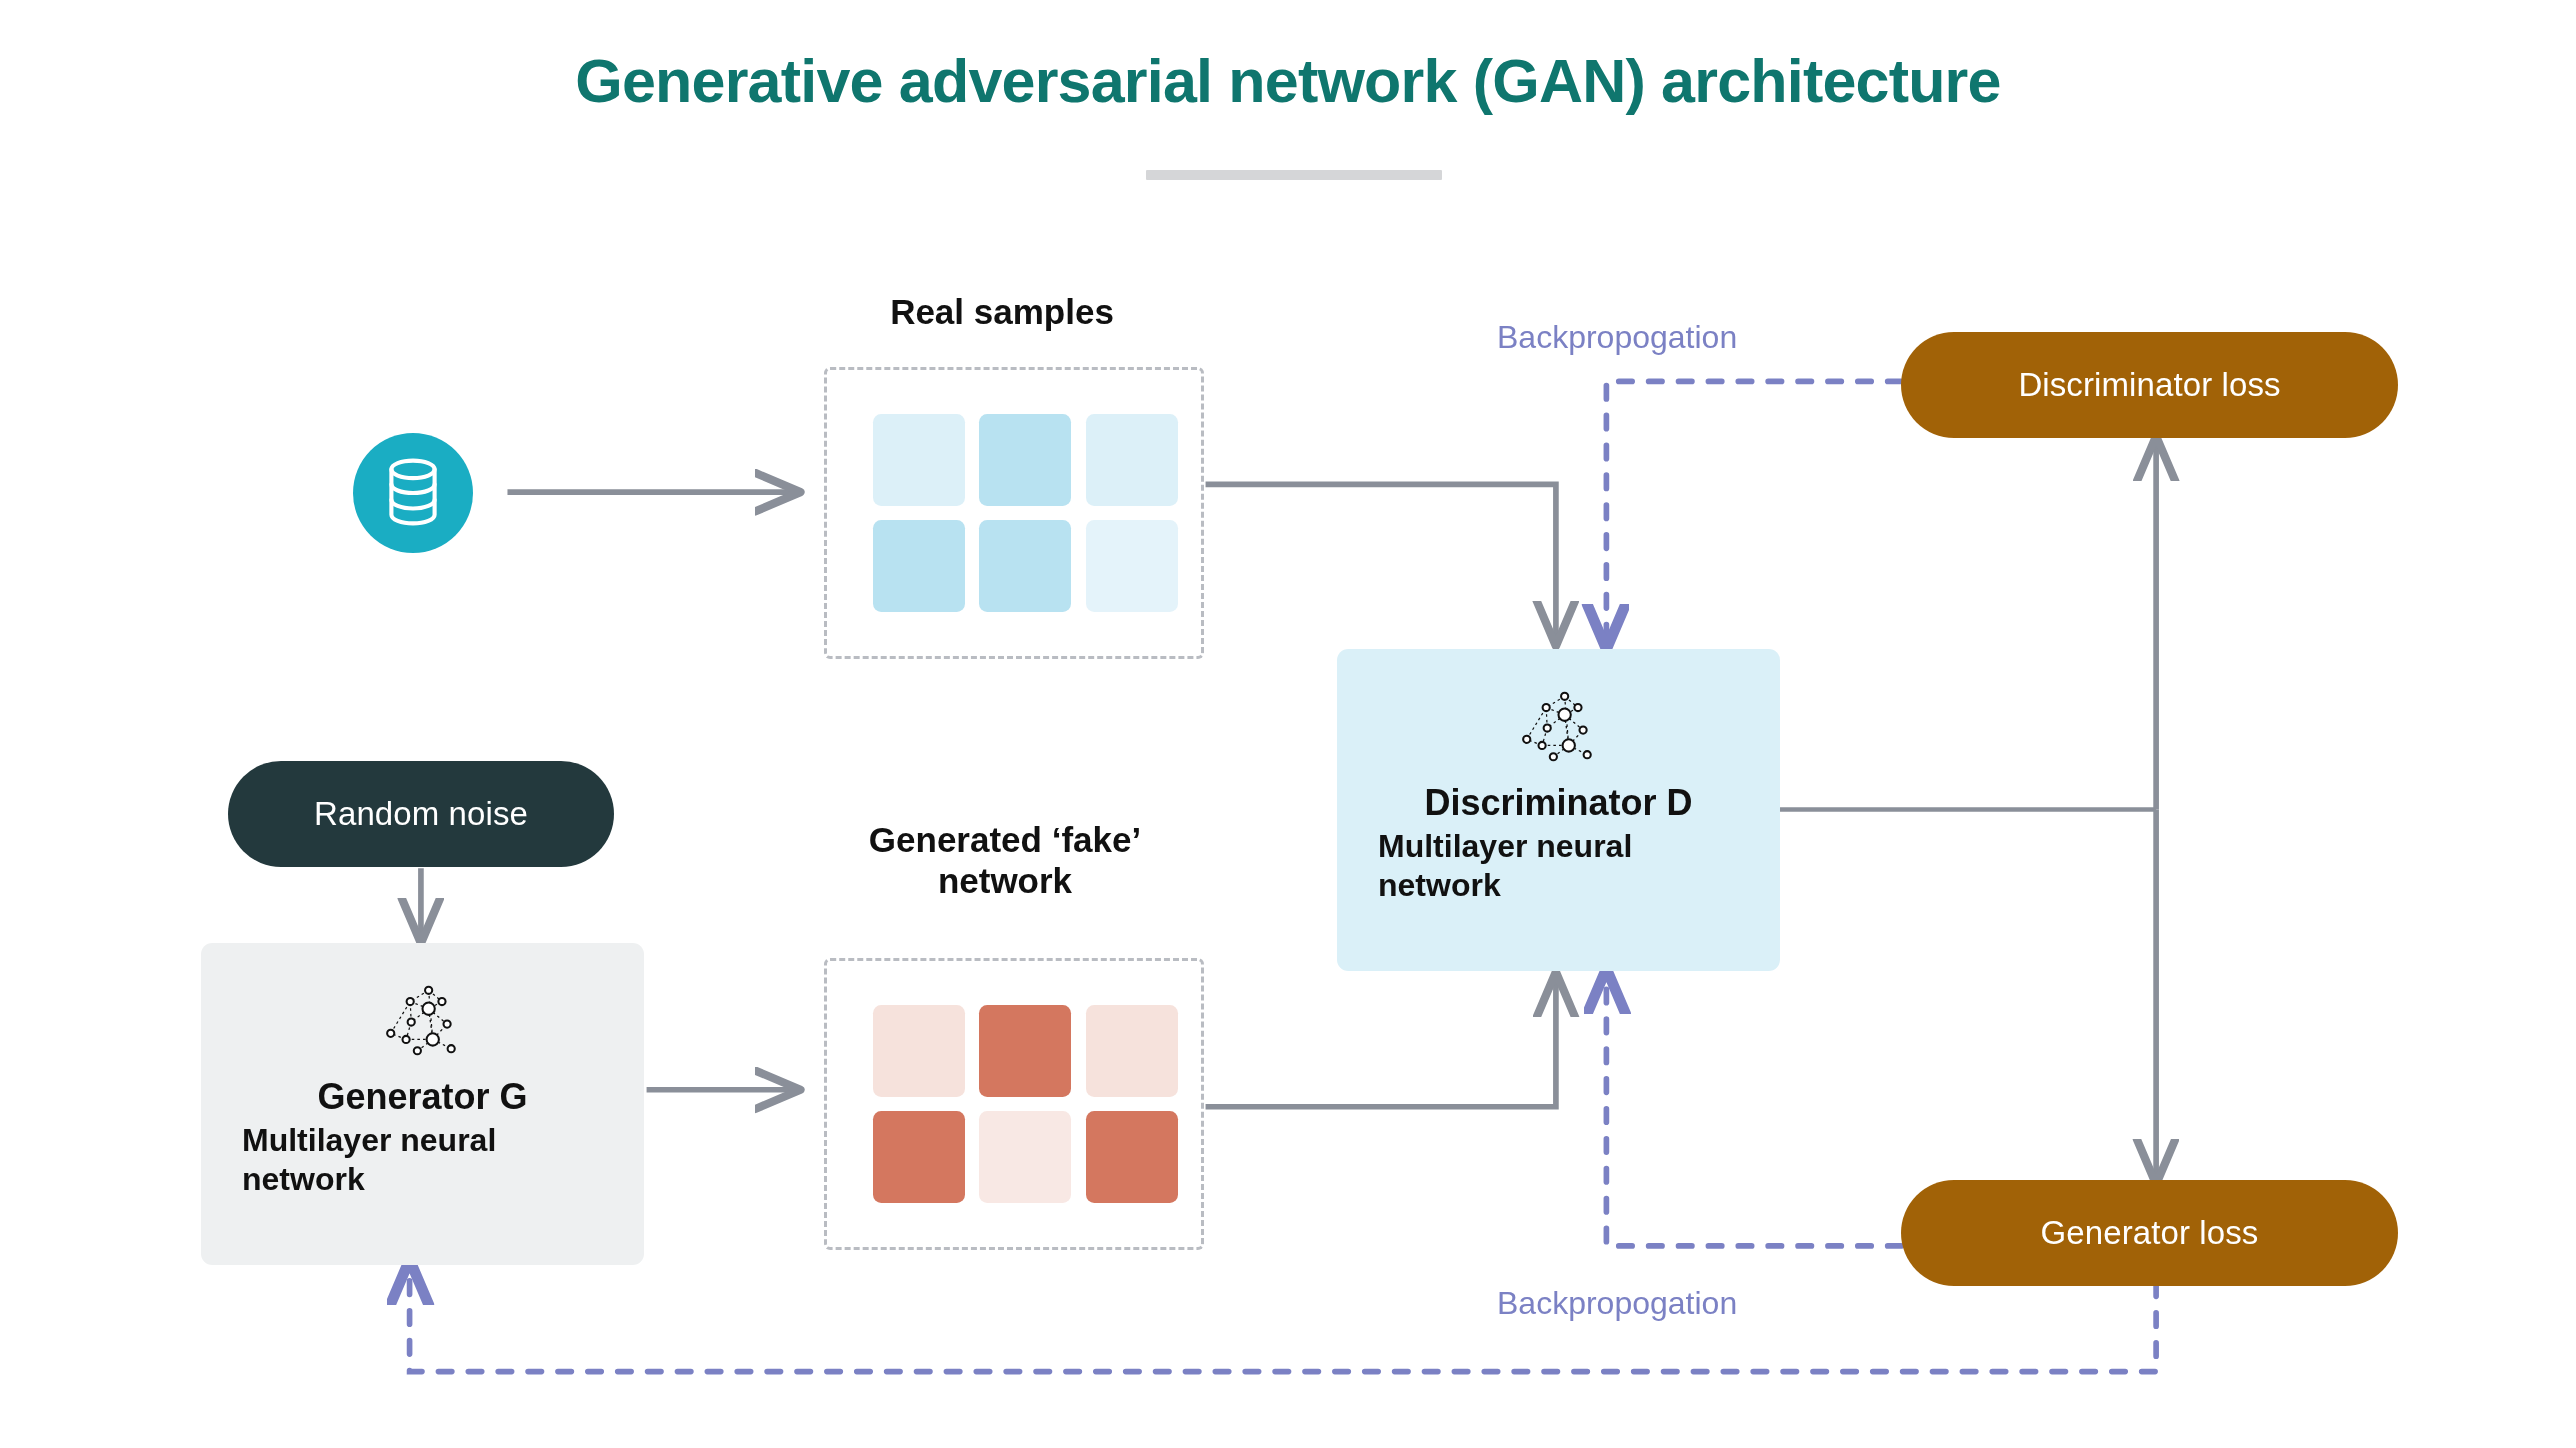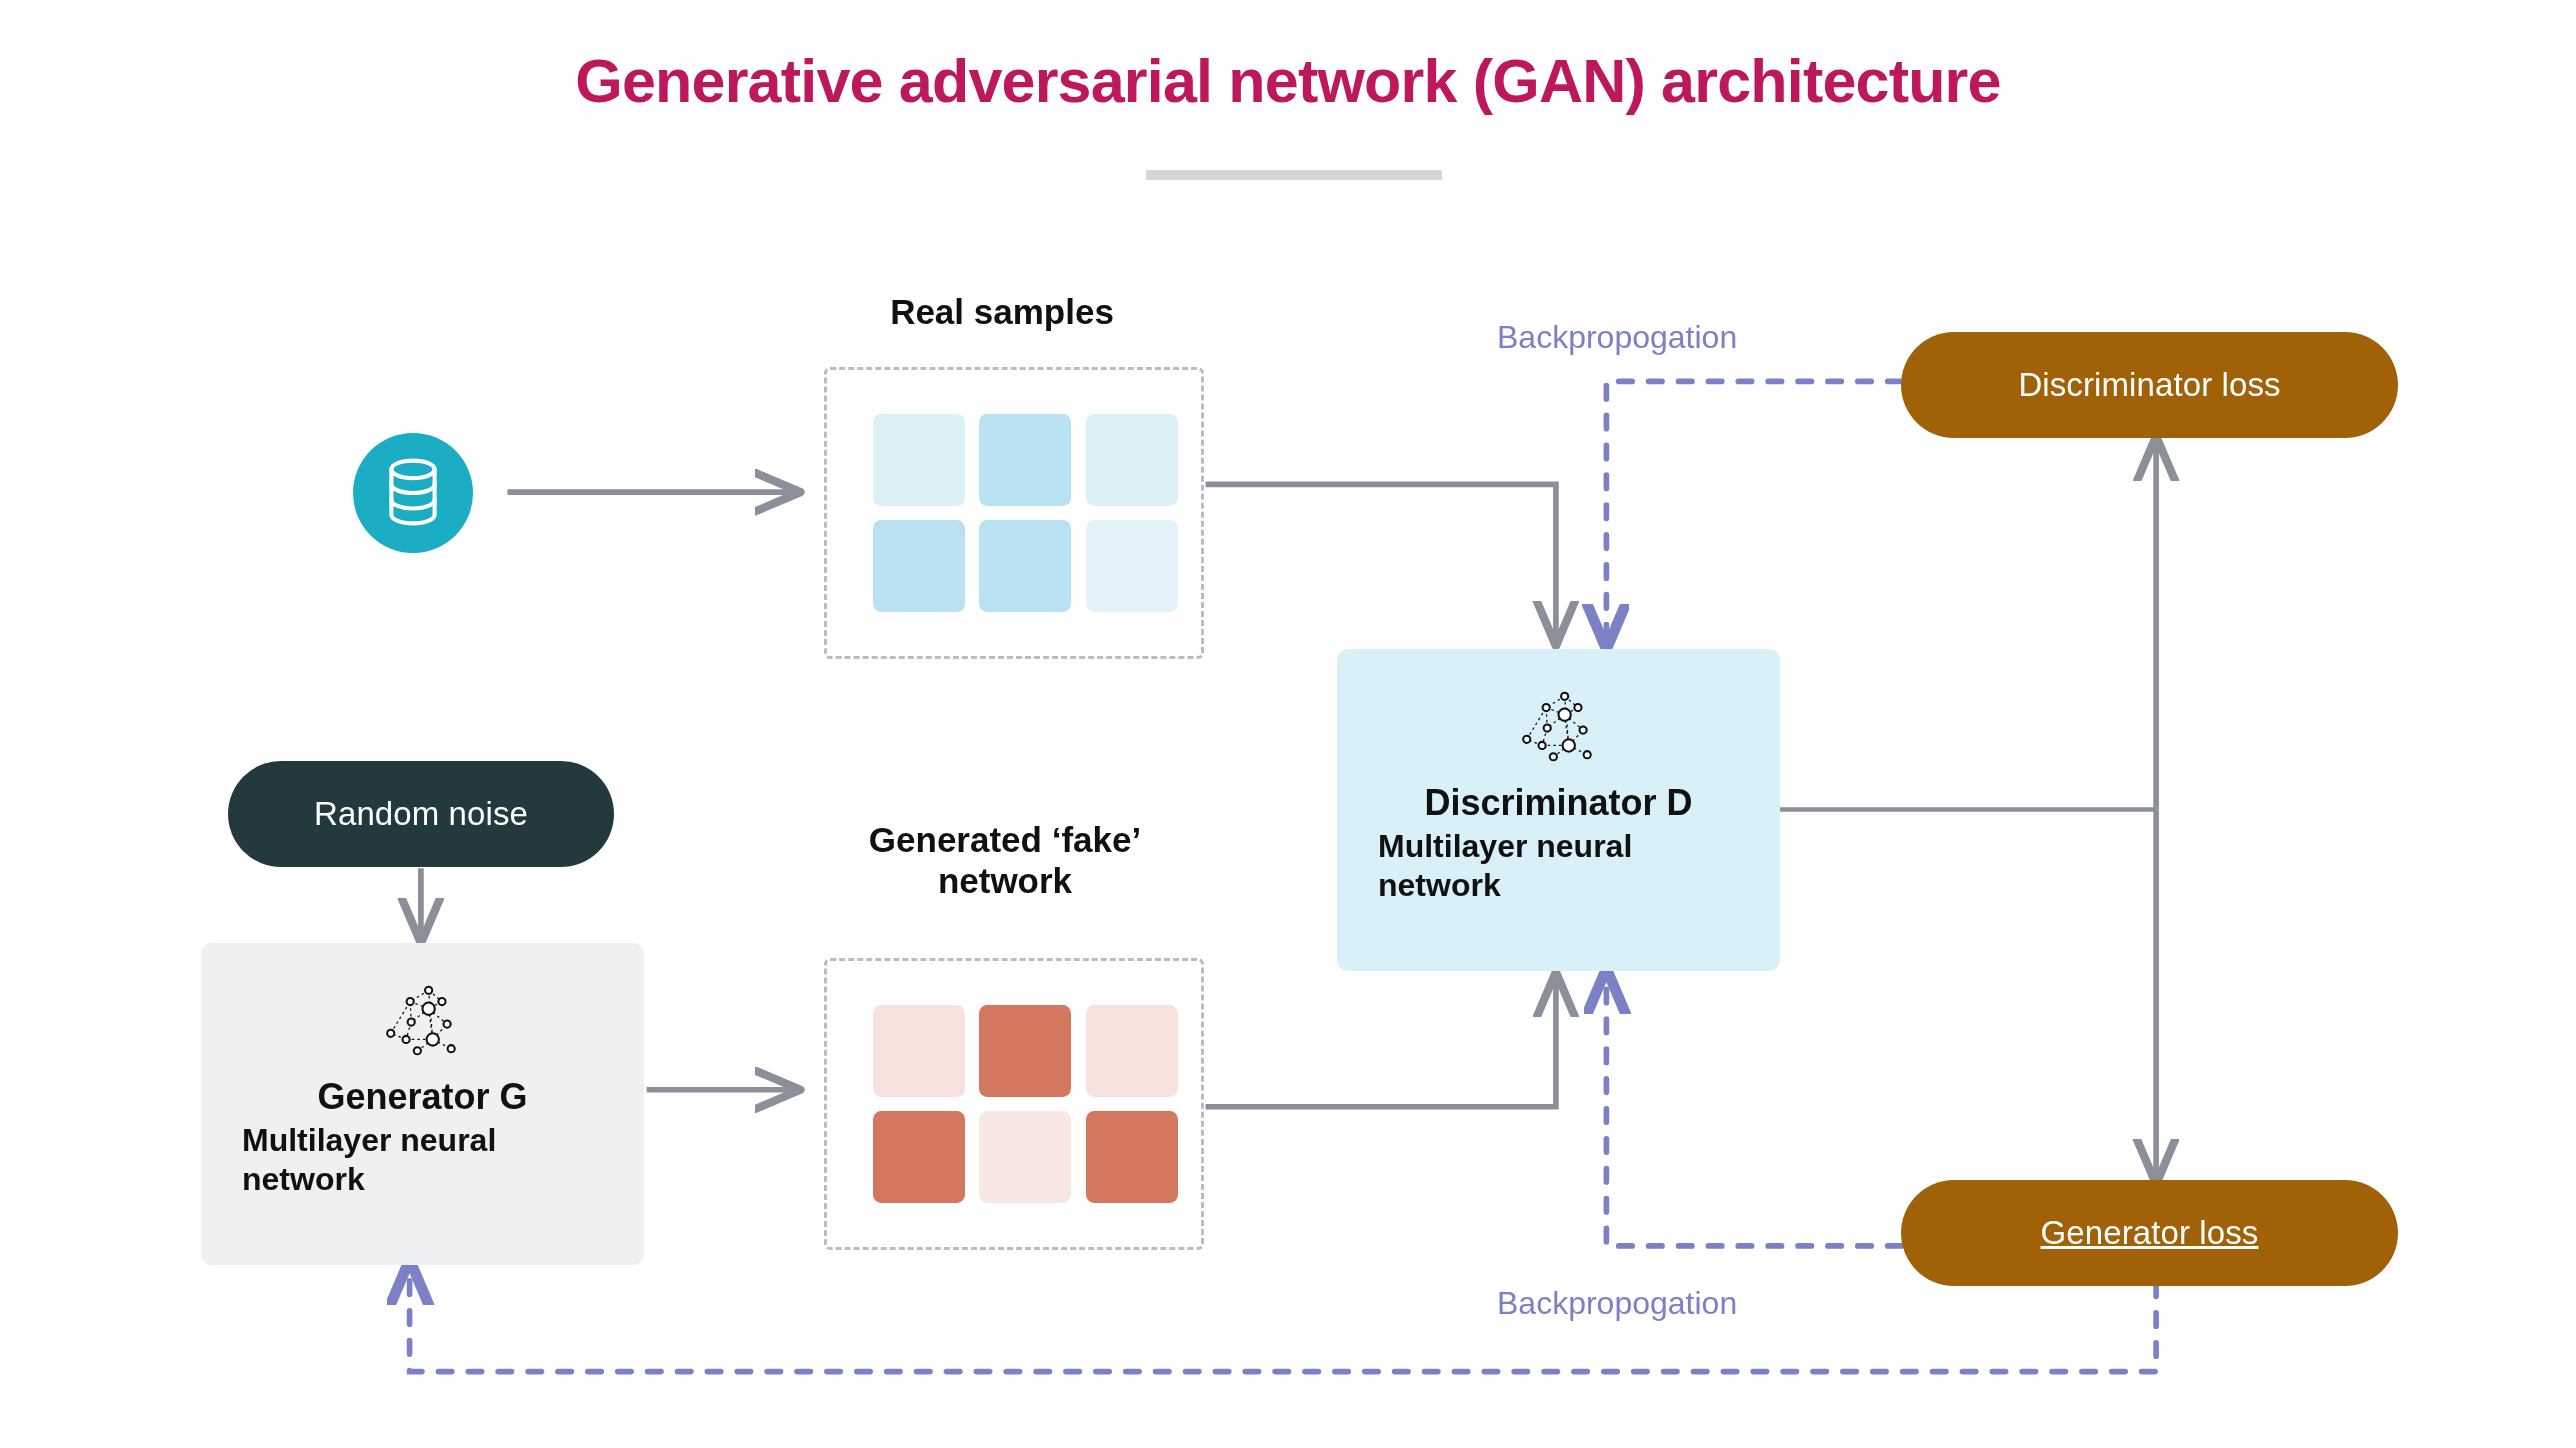--- a/index.html
+++ b/index.html
@@ -7,21 +7,21 @@
     width:2576px;height:1449px;position:relative;overflow:hidden;
     font-family:"Liberation Sans","DejaVu Sans",sans-serif;
     color:#111111;
     -webkit-font-smoothing:antialiased;
   }
   #stage{position:absolute;inset:0;width:2576px;height:1449px;}
 
   
   .title{
     position:absolute;left:0;top:49px;width:2576px;text-align:center;
-    font-size:61px;font-weight:bold;letter-spacing:-0.8px;color:#be185d;
+    font-size:61px;font-weight:bold;letter-spacing:-0.8px;color:#0f766e;
     line-height:1.05;
   }
   .title-rule{
     position:absolute;left:1146px;top:170px;width:296px;height:10.3px;
     background:#d5d6d8;border-radius:1px;
   }
 
   
   svg.wires{position:absolute;left:0;top:0;width:2576px;height:1449px;overflow:visible;}
   .section-label{
@@ -212,21 +212,21 @@
       </svg>
     </span>
     <div class="name">Discriminator D</div>
     <div class="sub" style="max-width:361px;">Multilayer neural network</div>
   </div>
 
   <div class="pill loss" style="left:1901px;top:332px;width:497px;height:106px;">
     <span>Discriminator loss</span>
   </div>
 
-  <div class="pill loss" style="left:1901px;top:1180px;width:497px;height:106px;text-decoration:underline;">
+  <div class="pill loss" style="left:1901px;top:1180px;width:497px;height:106px;">
     <span>Generator loss</span>
   </div>
 
   <div class="backprop" style="left:1497px;top:319px;">Backpropogation</div>
   <div class="backprop" style="left:1497px;top:1285px;">Backpropogation</div>
 
 </div>
 
 
 </body></html>

